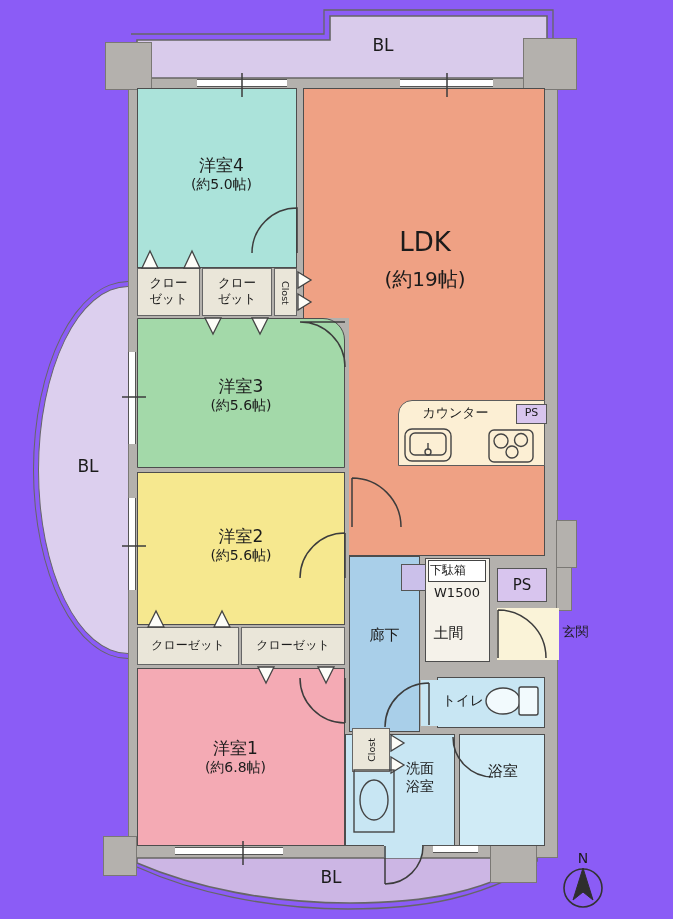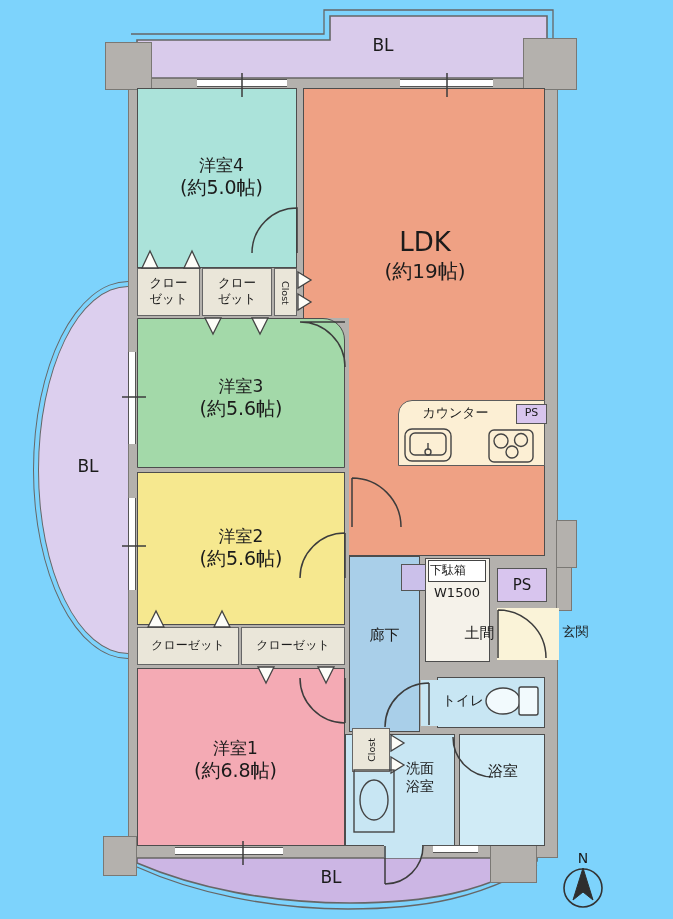--- a/index.html
+++ b/index.html
@@ -1,26 +1,26 @@
 <!DOCTYPE html>
 <html><head>
 <meta charset="utf-8">
 <style>
   html,body{margin:0;padding:0;}
   body{background:#faf3d8;font-family:"DejaVu Sans","Liberation Sans",sans-serif;}
-  #plan{position:relative;width:673px;height:919px;background:#7dd3fc;overflow:hidden;color:#1b1b1b;}
+  #plan{position:relative;width:673px;height:919px;background:#8b5cf6;overflow:hidden;color:#1b1b1b;}
   .abs{position:absolute;box-sizing:border-box;}
   .wall{background:#b4b1ad;border:1px solid #7a7874;}
   .room{border:1.6px solid #4d4d4d;}
   .closet{background:#eae6d9;border:1.6px solid #666;}
   .win-h{background:#fff;border-top:1.6px solid #555;border-bottom:1.6px solid #555;}
   .win-v{background:#fff;border-left:1.6px solid #555;border-right:1.6px solid #555;}
   .lbl{position:absolute;text-align:center;line-height:1.25;color:#1b1b1b;white-space:nowrap;}
   .rname{font-size:17px;}
-  .rsize{font-size:19px;}
+  .rsize{font-size:14px;}
   .vert{transform-origin:center center;}
   svg{position:absolute;left:0;top:0;pointer-events:none;}
 </style>
 </head>
 <body>
 
 <div id="plan">
 
   <svg width="673" height="919" style="z-index:0;">
 
@@ -164,21 +164,21 @@
   <div class="lbl" style="left:353px;top:35px;width:60px;font-size:17px;z-index:6;">BL</div>
   <div class="lbl" style="left:58px;top:456px;width:60px;font-size:17px;z-index:6;">BL</div>
   <div class="lbl" style="left:301px;top:867px;width:60px;font-size:17px;z-index:6;">BL</div>
 
   <div class="lbl" style="left:137px;top:155px;width:169px;z-index:6;">
     <div class="rname">洋室4</div>
     <div class="rsize">(約5.0帖)</div>
   </div>
   <div class="lbl" style="left:330px;top:226px;width:190px;z-index:6;">
     <div style="font-size:26px;">LDK</div>
-    <div style="font-size:20px;">(約19帖)</div>
+    <div style="font-size:20px;margin-top:8px;">(約19帖)</div>
   </div>
   <div class="lbl" style="left:137px;top:376px;width:208px;z-index:6;">
     <div class="rname">洋室3</div>
     <div class="rsize">(約5.6帖)</div>
   </div>
   <div class="lbl" style="left:137px;top:526px;width:208px;z-index:6;">
     <div class="rname">洋室2</div>
     <div class="rsize">(約5.6帖)</div>
   </div>
   <div class="lbl" style="left:137px;top:738px;width:197px;z-index:6;">
@@ -199,21 +199,21 @@
   <div class="lbl" style="left:241px;top:638px;width:104px;font-size:12px;z-index:6;">クローゼット</div>
   <div class="lbl vert" style="left:344px;top:744px;width:55px;font-size:9.5px;transform:rotate(-90deg);z-index:6;">Clost</div>
 
   <div class="lbl" style="left:398px;top:405px;width:115px;font-size:13px;z-index:6;">カウンター</div>
   <div class="lbl" style="left:516px;top:406px;width:31px;font-size:11px;z-index:6;">PS</div>
   <div class="lbl" style="left:497px;top:576px;width:50px;font-size:15px;z-index:6;">PS</div>
   <div class="lbl" style="left:428px;top:563px;width:40px;font-size:12px;z-index:6;">下駄箱</div>
   <div class="lbl" style="left:428px;top:585px;width:58px;font-size:13px;z-index:6;">W1500</div>
 
   <div class="lbl" style="left:349px;top:626px;width:71px;font-size:15px;z-index:6;">廊下</div>
-  <div class="lbl" style="left:447px;top:624px;width:65px;font-size:15px;z-index:6;">土間</div>
+  <div class="lbl" style="left:416px;top:624px;width:65px;font-size:15px;z-index:6;">土間</div>
   <div class="lbl" style="left:548px;top:624px;width:55px;font-size:13px;z-index:6;">玄関</div>
   <div class="lbl" style="left:440px;top:692px;width:46px;font-size:13.5px;z-index:6;">トイレ</div>
   <div class="lbl" style="left:392px;top:760px;width:56px;font-size:14px;z-index:6;">
     <div>洗面</div>
     <div>浴室</div>
   </div>
   <div class="lbl" style="left:474px;top:762px;width:58px;font-size:15px;z-index:6;">浴室</div>
 
   <div class="lbl" style="left:568px;top:850px;width:30px;font-size:14px;z-index:6;">N</div>
 

